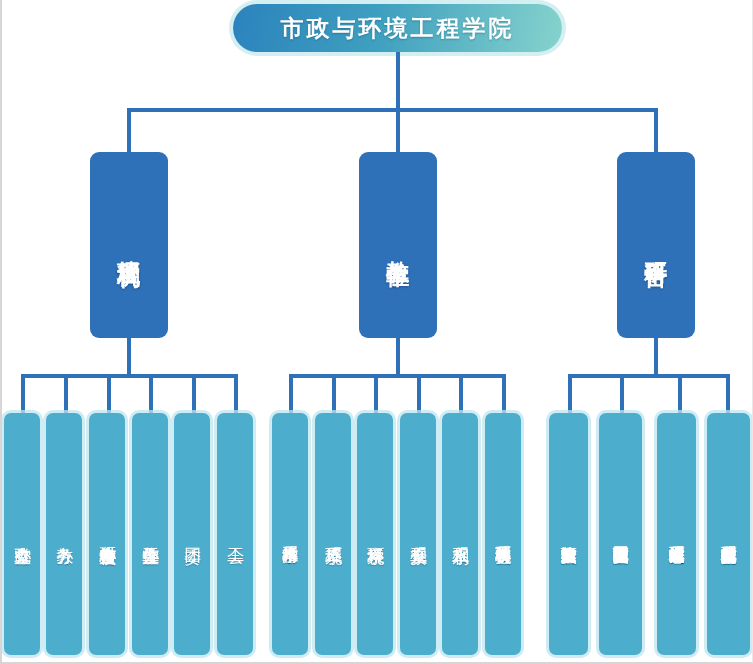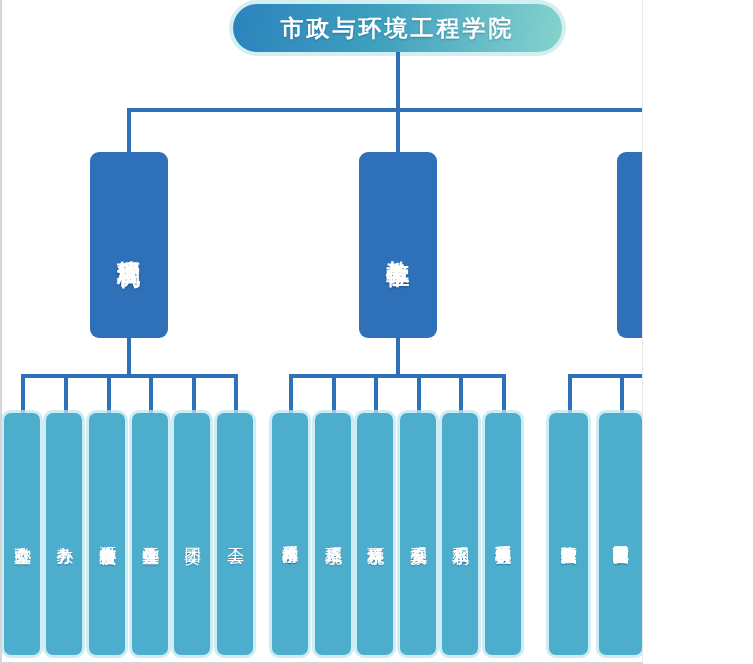--- a/index.html
+++ b/index.html
@@ -6,21 +6,21 @@
   html, body {
     margin: 0;
     padding: 0;
     background: #ffffff;
   }
   body {
     font-family: "Liberation Sans", "DejaVu Sans", sans-serif;
   }
   #chart-canvas {
     position: relative;
-    width: 643px;
+    width: 753px;
     height: 664px;
     background: #ffffff;
     overflow: hidden;
     box-sizing: border-box;
     border-left: 2px solid #d6d6d6;
     border-bottom: 2px solid #d6d6d6;
     border-right: 1px solid #e8e8e8;
     text-decoration: underline;
   }
 

